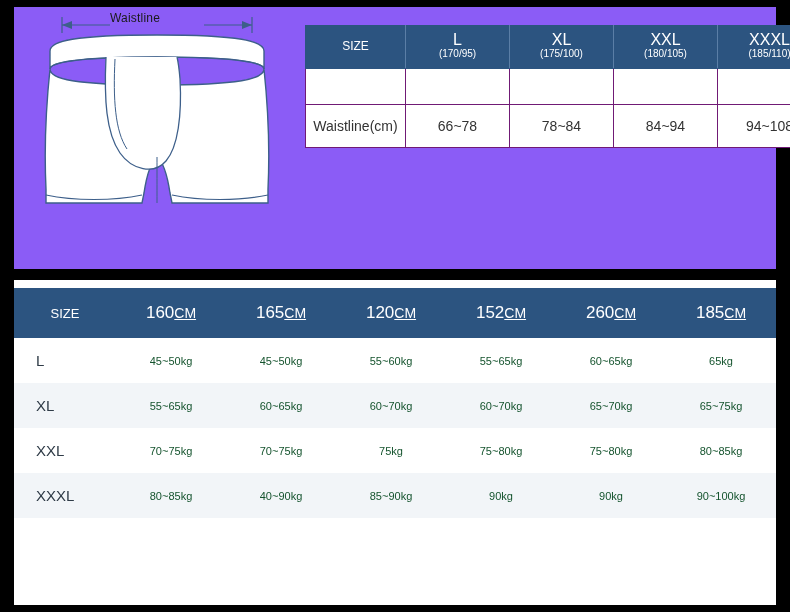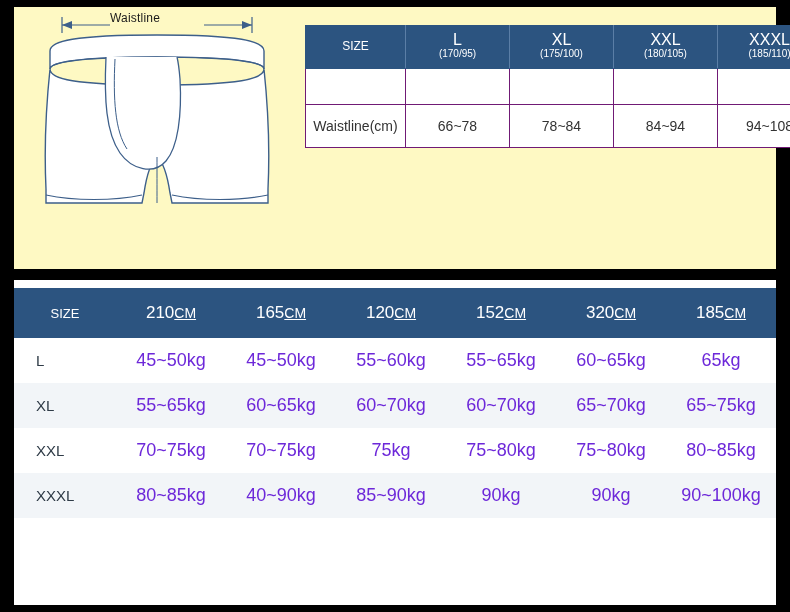--- a/index.html
+++ b/index.html
@@ -19,21 +19,21 @@
     height: 612px;
     background: #000000;
   }
   
   .top-panel {
     position: absolute;
     left: 14px;
     top: 7px;
     width: 762px;
     height: 262px;
-    background: #fef9c3;
+    background: #8b5cf6;
   }
   
   .bottom-panel {
     position: absolute;
     left: 14px;
     top: 280px;
     width: 762px;
     height: 325px;
     background: #ffffff;
   }
@@ -130,22 +130,22 @@
     font-size: 13px;
   }
   .big-table th .unit {
     font-size: 14px;
     text-decoration: underline;
   }
   .big-table td {
     height: 43px;
     text-align: center;
     vertical-align: middle;
-    font-size: 18px;
-    color: #6d28d9;
+    font-size: 11px;
+    color: #14532d;
   }
   .big-table td.rowlabel {
     text-align: left;
     padding-left: 22px;
     font-size: 15px;
     color: #2f3b47;
   }
   .big-table tbody tr:nth-child(odd) td { background: #ffffff; }
   .big-table tbody tr:nth-child(even) td { background: #f2f5f8; }
 </style>
@@ -245,33 +245,33 @@
         <col style="width:110px">
         <col style="width:110px">
         <col style="width:110px">
         <col style="width:110px">
         <col style="width:110px">
       </colgroup>
       <thead>
         <tr>
           <th class="size-col">SIZE</th>
           <th>
-            <span>210</span><span class="unit">CM</span>
+            <span>160</span><span class="unit">CM</span>
           </th>
           <th>
             <span>165</span><span class="unit">CM</span>
           </th>
           <th>
             <span>120</span><span class="unit">CM</span>
           </th>
           <th>
             <span>152</span><span class="unit">CM</span>
           </th>
           <th>
-            <span>320</span><span class="unit">CM</span>
+            <span>260</span><span class="unit">CM</span>
           </th>
           <th>
             <span>185</span><span class="unit">CM</span>
           </th>
         </tr>
       </thead>
       <tbody>
         <tr>
           <td class="rowlabel">L</td>
           <td>45~50kg</td>

